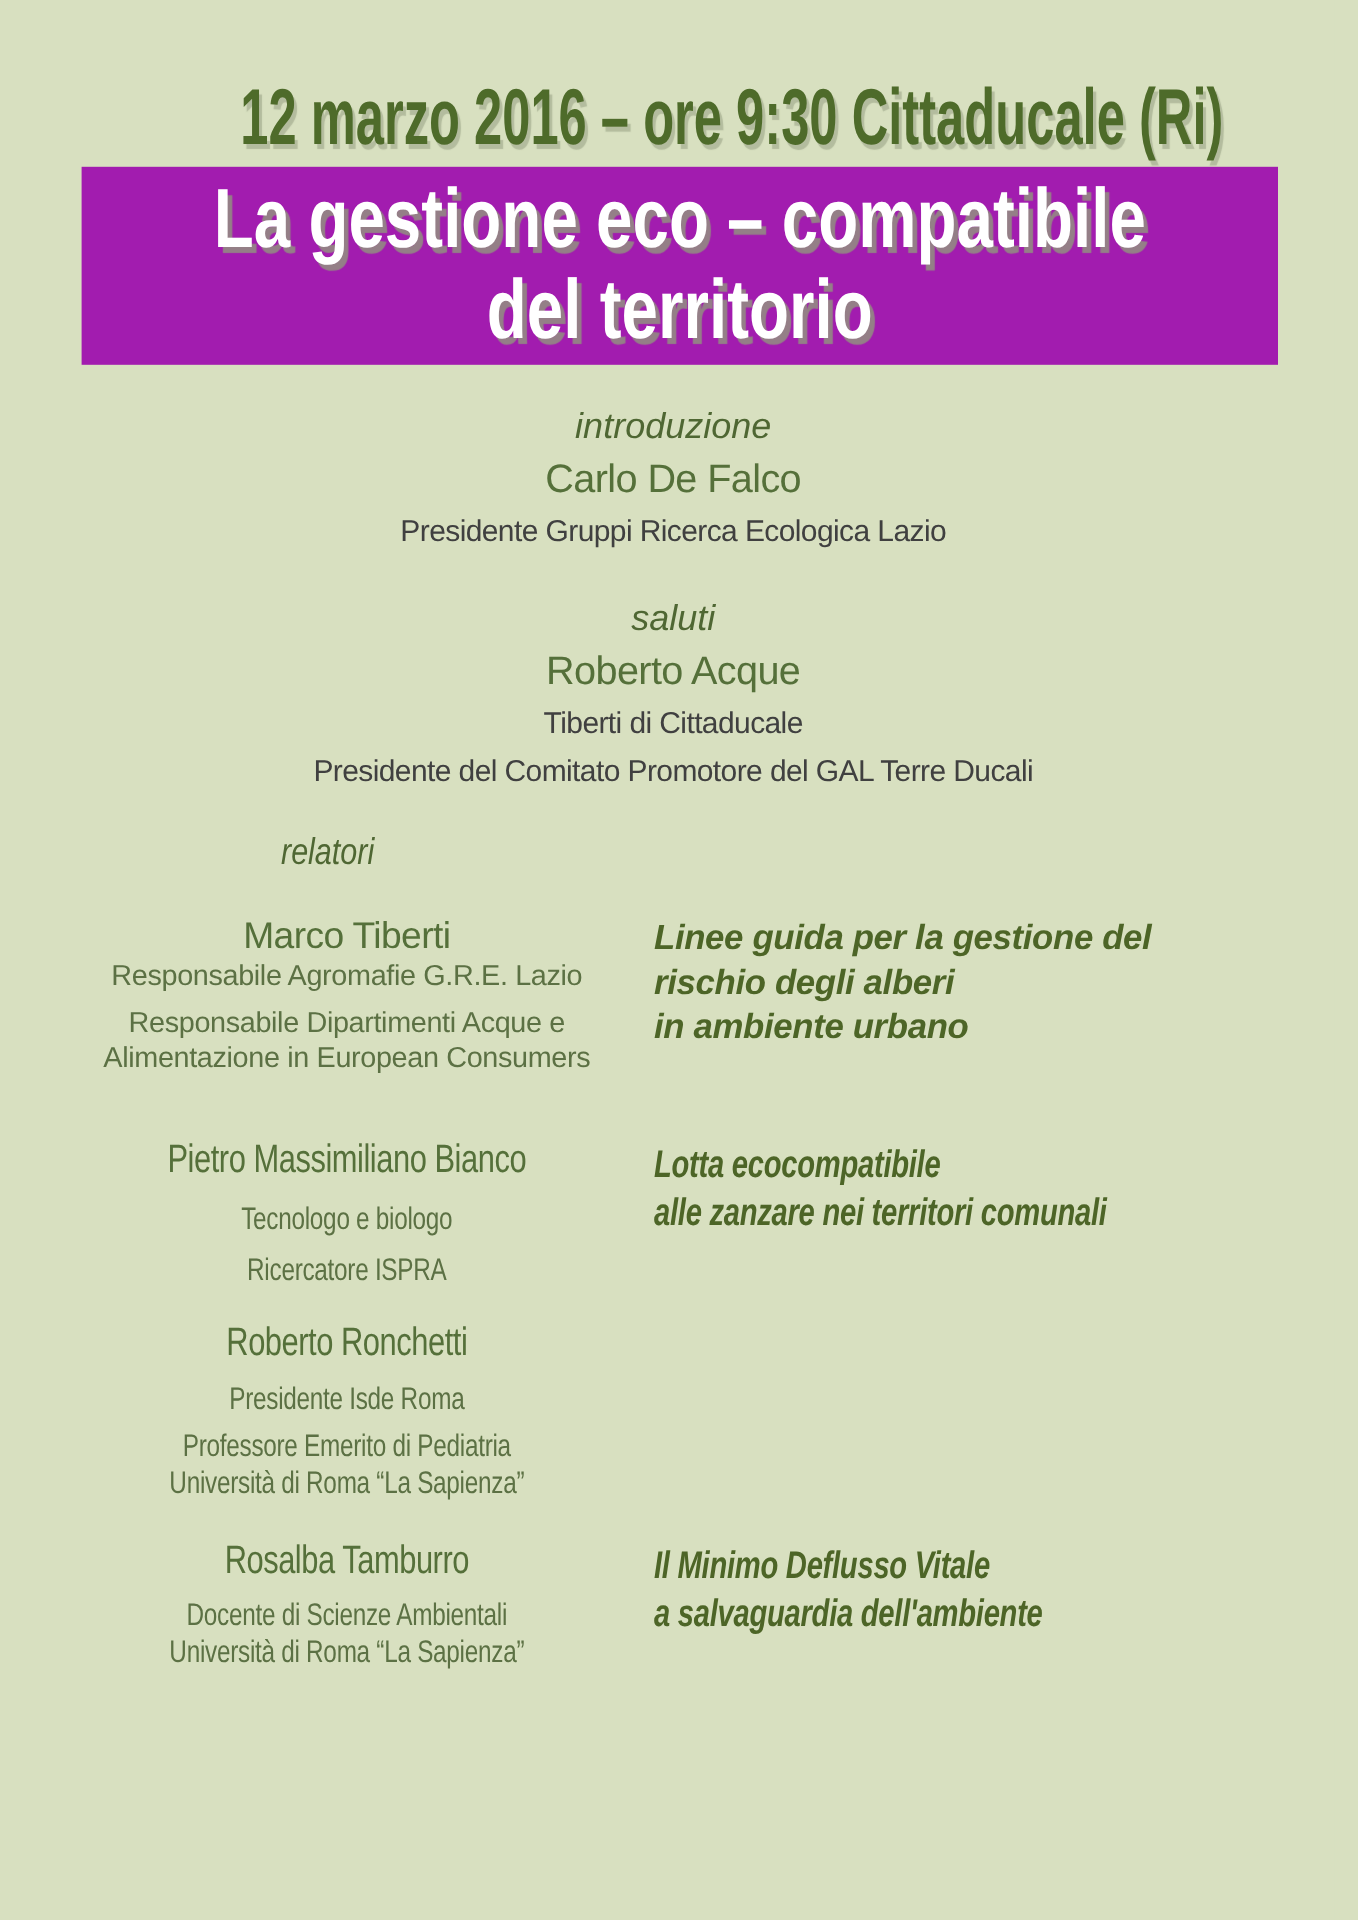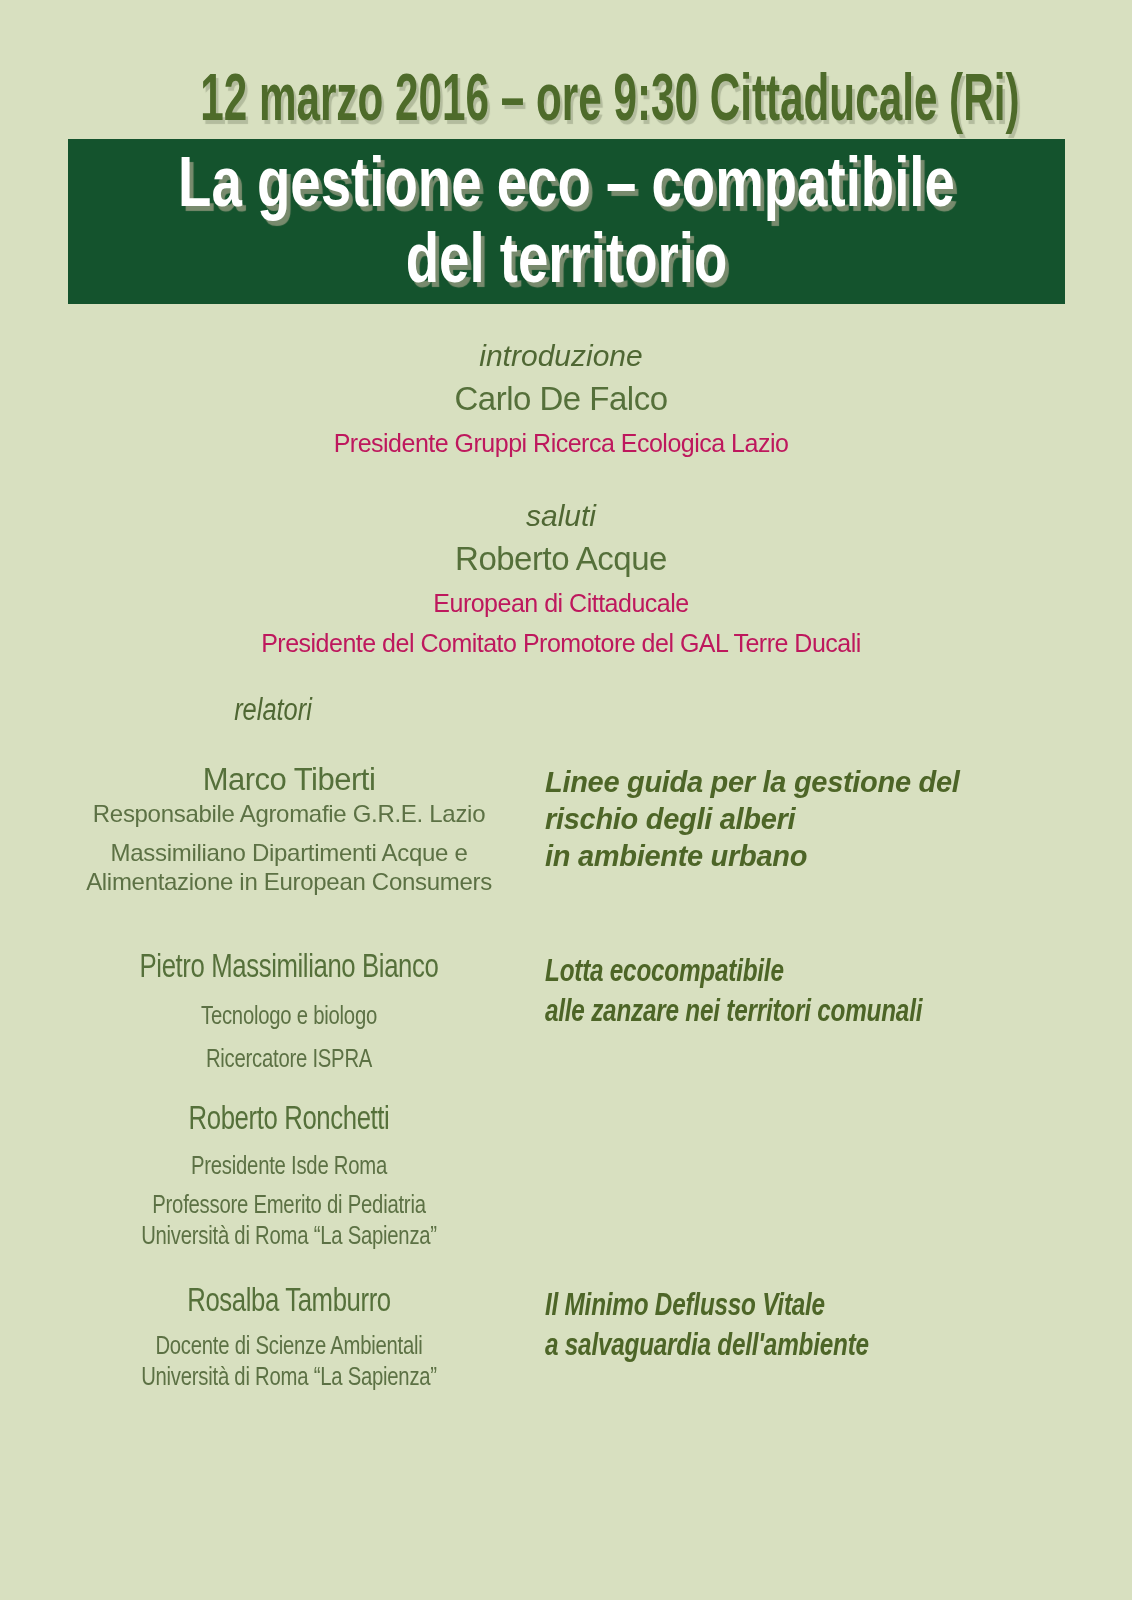--- a/index.html
+++ b/index.html
@@ -20,37 +20,37 @@
     text-align:center; font-weight:bold;
     font-size:66px; line-height:70px;
     color:#4e6b2a;
     transform:scaleX(0.64); transform-origin:center top;
     white-space:nowrap;
     text-shadow:4px 4px 1px rgba(150,158,130,0.55);
   }
   .title-band {
     position:absolute; top:139px; left:68px;
     width:997px; height:165px;
-    background:#14532d;
+    background:#a21caf;
     text-align:center;
     padding-top:5px; box-sizing:border-box;
   }
   .title-line {
     font-size:70px; line-height:76px; font-weight:bold;
     color:#ffffff;
     transform:scaleX(0.78); transform-origin:center;
     white-space:nowrap;
     text-shadow:5px 5px 1px rgba(145,152,125,0.8);
   }
 
   
   .center-block { position:absolute; left:6px; width:1110px; text-align:center; }
   .sec-label { font-style:italic; font-size:30px; line-height:40px; color:#4f6733; }
   .sec-name  { font-size:33px; line-height:46px; color:#55703a; letter-spacing:-0.5px; }
-  .sec-role  { font-size:25px; line-height:30px; color:#be185d; letter-spacing:-0.5px; }
+  .sec-role  { font-size:25px; line-height:30px; color:#404040; letter-spacing:-0.5px; }
   .mt6 { margin-top:6px; } .mt10 { margin-top:10px; }
 
   .relatori-label {
     position:absolute; top:690px; left:78px; width:390px;
     text-align:center; font-style:italic;
     font-size:31px; line-height:40px; color:#4f6733;
     transform:scaleX(0.82); transform-origin:center top;
   }
 
   
@@ -89,30 +89,30 @@
 
   <div class="center-block" style="top:336px;">
     <div class="sec-label">introduzione</div>
     <div class="sec-name">Carlo De Falco</div>
     <div class="sec-role mt6">Presidente Gruppi Ricerca Ecologica Lazio</div>
   </div>
 
   <div class="center-block" style="top:496px;">
     <div class="sec-label">saluti</div>
     <div class="sec-name">Roberto Acque</div>
-    <div class="sec-role mt6">European di Cittaducale</div>
+    <div class="sec-role mt6">Tiberti di Cittaducale</div>
     <div class="sec-role mt10">Presidente del Comitato Promotore del GAL Terre Ducali</div>
   </div>
 
   <div class="relatori-label">relatori</div>
 
   <div class="spk" style="top:762px;">
     <div class="spk-name">Marco Tiberti</div>
     <div class="spk-role">Responsabile Agromafie G.R.E. Lazio</div>
-    <div class="spk-role pre" style="margin-top:10px;">Massimiliano Dipartimenti Acque e
+    <div class="spk-role pre" style="margin-top:10px;">Responsabile Dipartimenti Acque e
 Alimentazione in European Consumers</div>
   </div>
   <div class="topic" style="top:764px;">Linee guida per la gestione del
 rischio degli alberi
 in ambiente urbano</div>
 
   <div class="spk" style="top:948px;">
     <div class="spk-name cond-n condx">Pietro Massimiliano Bianco</div>
     <div class="spk-role cond-r condx" style="margin-top:16px;">Tecnologo e biologo</div>
     <div class="spk-role cond-r condx" style="margin-top:12px;">Ricercatore ISPRA</div>

